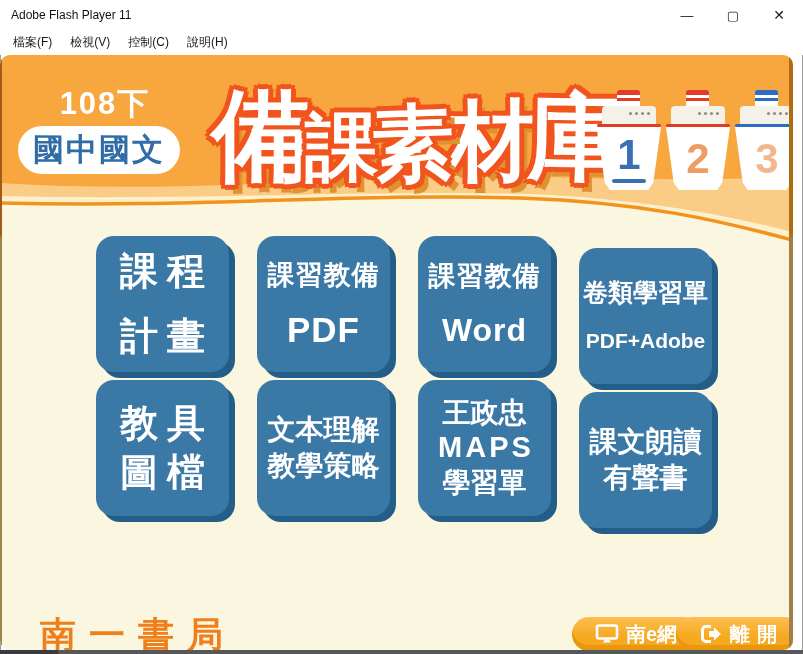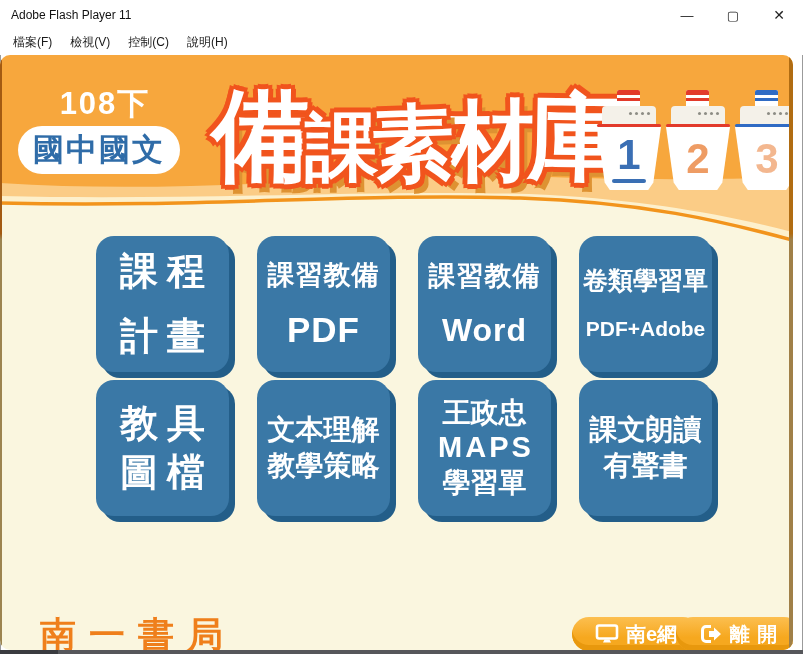--- a/index.html
+++ b/index.html
@@ -104,21 +104,21 @@
   .num-underline{ width:34px; height:4px; background:#3a6fb4; margin-top:3px; border-radius:2px; }
 
   
   .grid-btn{
     position:absolute; width:133px; height:136px; background:#3a78a6;
     border-radius:18px; box-shadow:6px 6px 0 #235e89;
     display:flex; flex-direction:column; align-items:center; justify-content:center;
     color:#ffffff; font-weight:bold; cursor:pointer; text-align:center;
   }
   .r1{ top:181px;gap:16px; } .r2{ top:325px; }
-  .c1{ left:96px; } .c2{ left:257px; } .c3{ left:418px; } .c4{ left:579px; }
+  .c1{ left:96px; } .c2{ left:257px; } .c3{ left:418px; } .c4{ left:579px;margin-top:12px; }
 
   .ln-big{ font-size:38px; line-height:1.3; letter-spacing:9px; padding-left:9px; }
   .ln-md{ font-size:27px; line-height:1.35; letter-spacing:1px; }
   .ln-pdf{ font-size:35px; line-height:1.2; letter-spacing:1px; }
   .ln-word{ font-size:32px; line-height:1.25; letter-spacing:1px; }
   .ln-sm{ font-size:25px; line-height:1.3; }
   .ln-xs{ font-size:21px; line-height:1.5; }
   .ln-maps{ font-size:29px; line-height:1.15; letter-spacing:3px; padding-left:3px; }
   .ln-28{ font-size:28px; line-height:1.3; }
 

